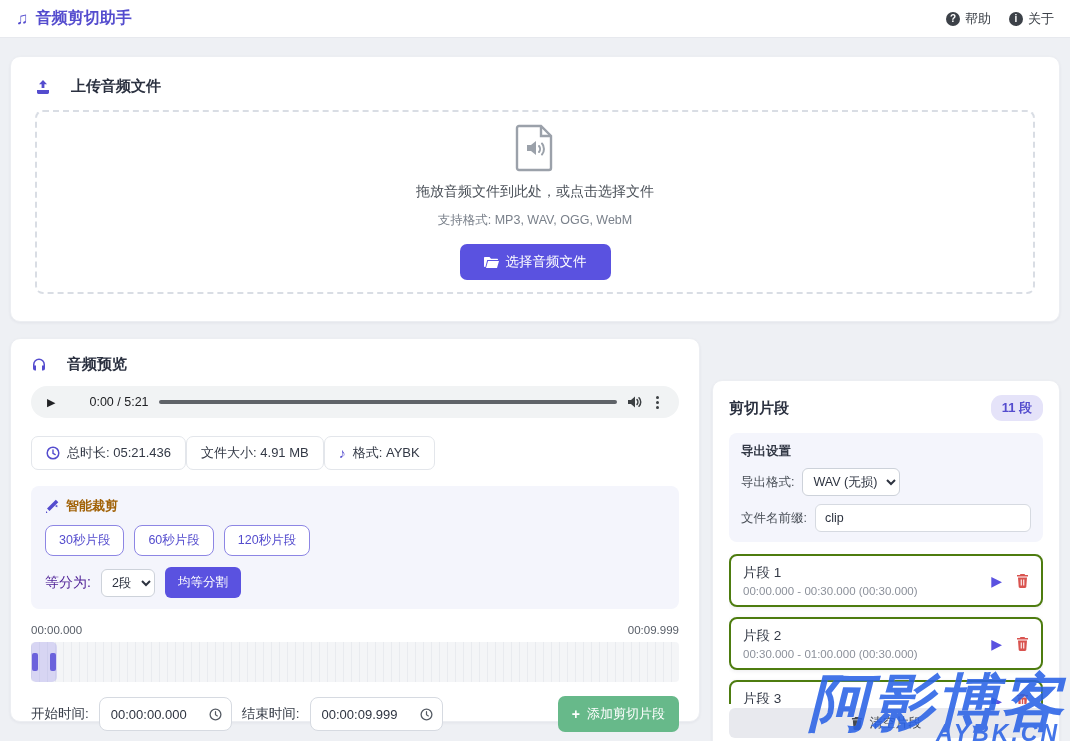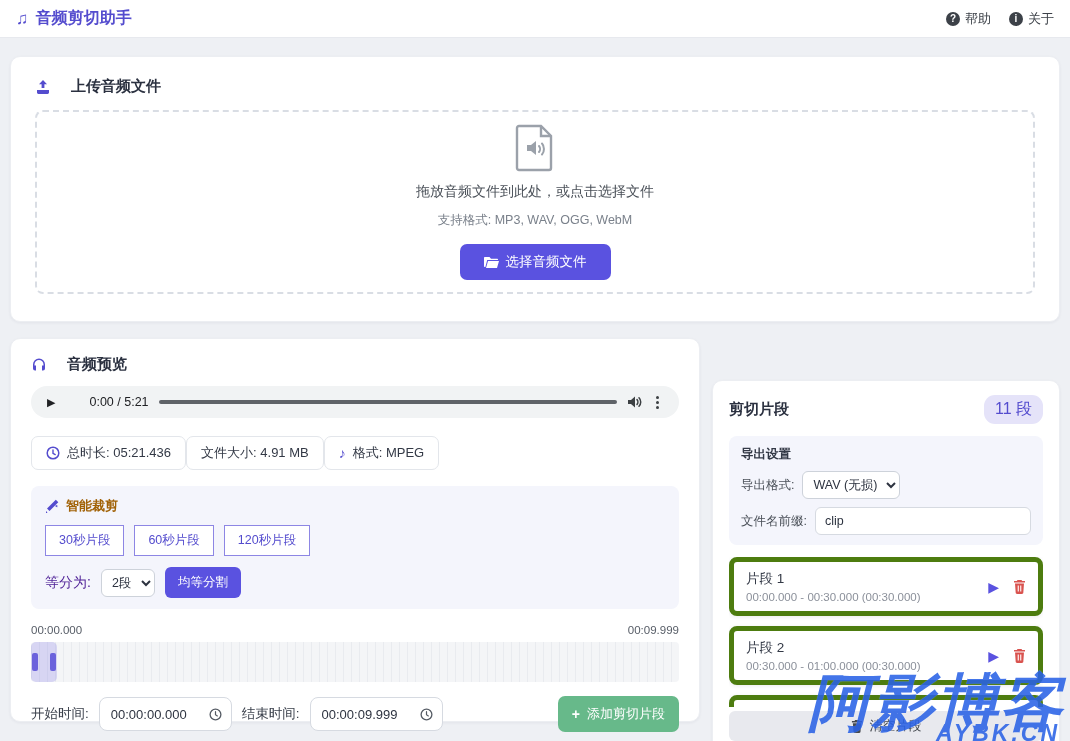--- a/index.html
+++ b/index.html
@@ -72,21 +72,21 @@
     padding:7px 14px; font-size:13px; color:#333946; background:#fff;
   }
   .info-badge .p-ic { color:var(--accent); font-size:14px; display:flex; }
 
   
   .smart-box { margin-top:16px; background:#f4f5fc; border-radius:8px; padding:11px 14px; }
   .smart-title { display:flex; align-items:center; gap:7px; font-size:13px; font-weight:bold; color:#a16207; }
   .quick-row { display:flex; gap:10px; margin-top:10px; }
   .chip-btn {
     background:#fff; border:1px solid #8d86e4; color:var(--accent); font-size:12.5px;
-    padding:6px 13px; border-radius:0; cursor:pointer; font-family:inherit;
+    padding:6px 13px; border-radius:8px; cursor:pointer; font-family:inherit;
   }
   .split-row { display:flex; align-items:center; gap:10px; margin-top:11px; }
   .split-label { font-size:14px; color:#4c1d95; }
   select {
     font-family:inherit; font-size:12.5px; color:#2d3340; background:#fff;
     border:1px solid #cdd2da; border-radius:6px; padding:5px 6px; cursor:pointer;
   }
   .btn-split { background:var(--accent-btn); color:#fff; font-size:12.5px; padding:7px 13px; }
 
   
@@ -111,34 +111,34 @@
   }
   .time-field input {
     border:none; outline:none; width:92px; font-size:13px; color:#2d3340; font-family:inherit; background:transparent;
   }
   .btn-add { background:var(--green); color:#fff; font-size:13px; padding:9px 14px; margin-left:auto; border-radius:7px; }
   .plus { font-size:14px; font-weight:bold; }
 
   
   .seg-head { display:flex; align-items:center; justify-content:space-between; }
   .seg-badge {
-    background:var(--accent-light); color:var(--accent); font-size:16px; font-weight:normal;
+    background:var(--accent-light); color:var(--accent); font-size:13px; font-weight:bold;
     border-radius:11px; padding:4px 11px;
   }
   .export-box { margin-top:12px; background:#f4f5fc; border-radius:8px; padding:10px 12px; }
   .export-title { font-size:12.5px; font-weight:bold; color:#333946; }
   .export-row { display:flex; align-items:center; gap:8px; margin-top:8px; }
   .export-row label { font-size:12.5px; color:#4a5058; white-space:nowrap; }
   .export-row input {
     flex:1; height:28px; border:1px solid #d6dae1; border-radius:6px; padding:0 9px;
     font-size:12.5px; font-family:inherit; color:#2d3340; outline:none; background:#fff;
   }
   .seg-list { margin-top:12px; height:150px; overflow:hidden; }
   .seg-item {
-    background:#fff; border:5px solid #4d7c0f; border-radius:8px; box-shadow:0 1px 4px rgba(30,35,60,.09);
+    background:#fff; border:2px solid #4d7c0f; border-radius:8px; box-shadow:0 1px 4px rgba(30,35,60,.09);
     padding:8px 12px; margin-bottom:10px; display:flex; align-items:center;
   }
   .seg-info { flex:1; }
   .seg-name { font-size:13.5px; color:#333946; }
   .seg-range { font-size:11.5px; color:#8b909a; margin-top:3px; }
   .seg-actions { display:flex; align-items:center; gap:14px; }
   .seg-play { color:var(--accent-btn); font-size:14px; cursor:pointer; background:none; border:none; }
   .icon-btn { background:none; border:none; cursor:pointer; display:flex; }
   .btn-clear {
     width:100%; background:#e8e9ee; color:#43484f; font-size:13px; height:30px;
@@ -246,21 +246,21 @@
                   <path d="M7 4v3.3l2.2 1.3" stroke="#544cce" stroke-width="1.4" fill="none" stroke-linecap="round"></path>
                 </svg>
             </span>
             <span>总时长: 05:21.436</span>
           </div>
           <div class="info-badge">
             <span>文件大小: 4.91 MB</span>
           </div>
           <div class="info-badge">
             <span class="p-ic">♪</span>
-            <span>格式: MPEG</span>
+            <span>格式: AYBK</span>
           </div>
         </div>
 
         <div class="smart-box">
           <div class="smart-title">
             <svg width="14" height="14" viewBox="0 0 14 14">
                 <path fill="#544cce" d="M10.8.7l2.5 2.5L4.5 12 2 9.5 10.8.7zM1 12l1.5 1.5L1 14.5zM12 6.5l1 .4-.9.5.1 1-.8-.6-1 .3.4-.9-.6-.8 1 .1.6-.8z"></path>
               </svg>
             <span>智能裁剪</span>
           </div>

